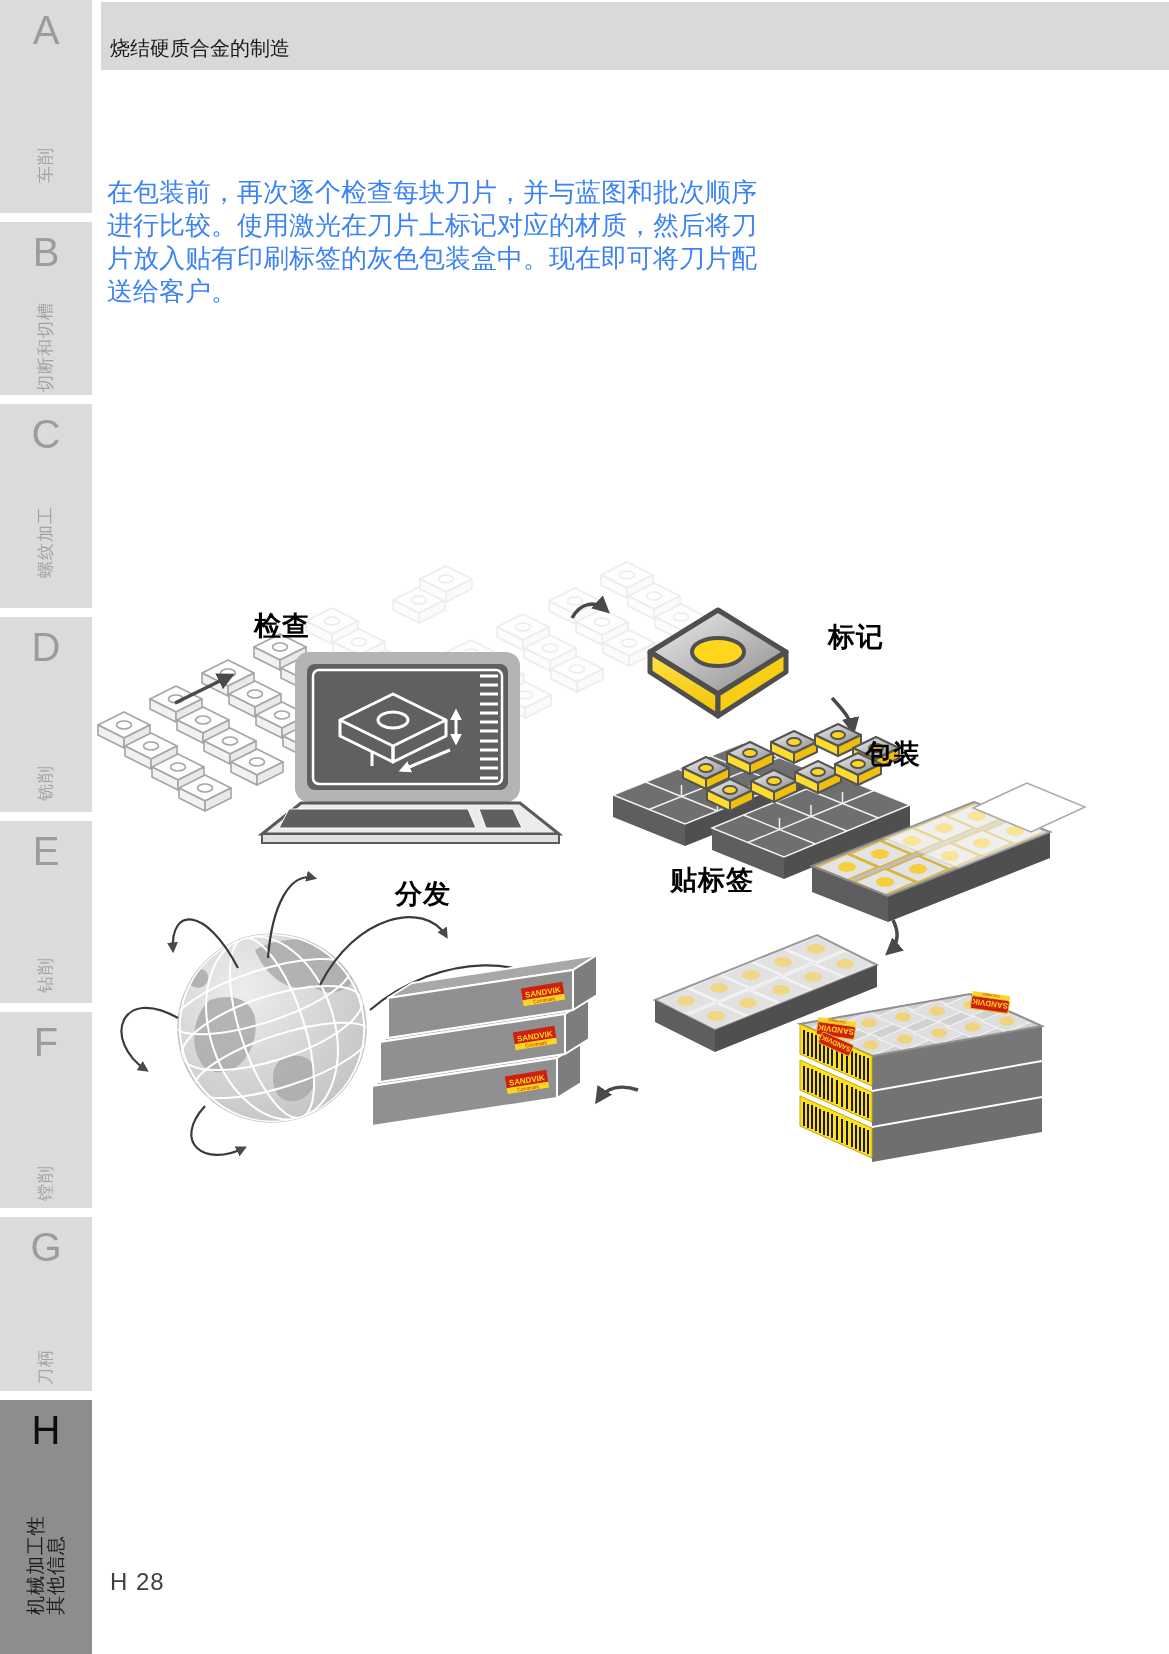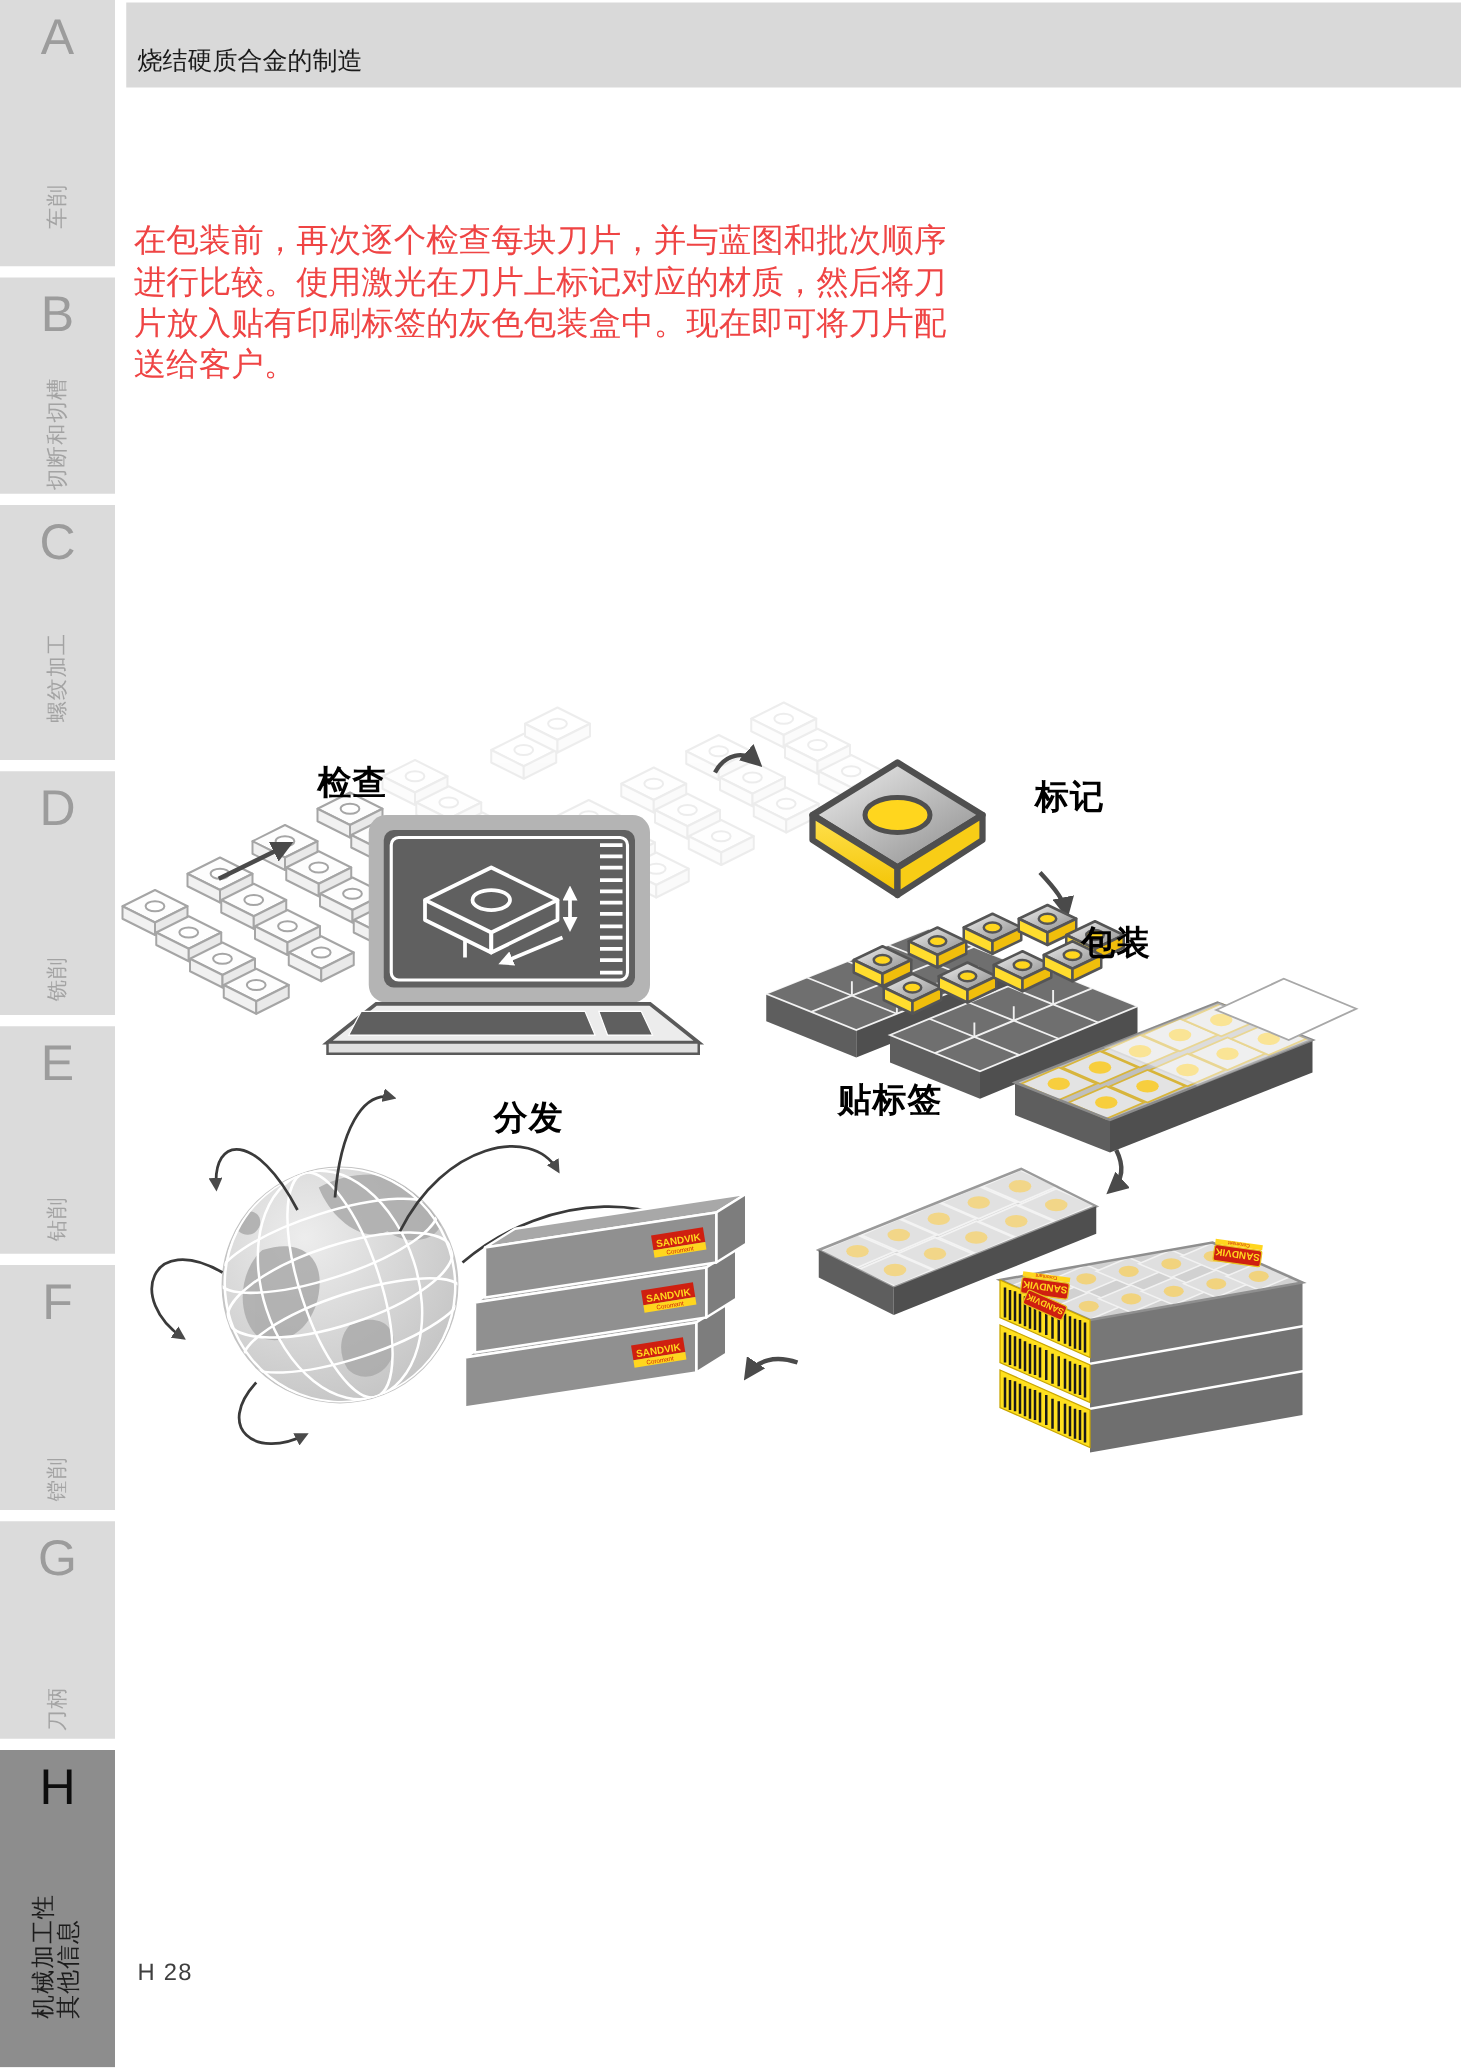--- a/index.html
+++ b/index.html
@@ -16,22 +16,22 @@
   .vlabel{transform:rotate(-90deg);white-space:nowrap;font-size:17px;letter-spacing:1px;
           color:#a3a3a3;line-height:20px;text-align:left;}
   .tab.active .vlabel{color:#1c1c1c;font-size:19px;font-weight:500;}
   
   .band{position:absolute;left:101px;top:2px;width:1068px;height:68px;background:#d9d9d9;}
   .band span{position:absolute;left:9px;top:33px;font-family:"Liberation Serif",serif;
              font-size:20px;color:#1a1a1a;}
   .title{position:absolute;left:107px;top:80px;font-size:33px;font-weight:600;color:#4a4a4a;
          letter-spacing:1px;}
   .intro{position:absolute;left:107px;top:176px;width:650px;font-family:"Liberation Serif",serif;
-         font-size:26px;line-height:33px;color:#ef4444;text-align:justify;}
-  .footer{position:absolute;left:110px;top:1568px;font-size:19px;color:#3f3f3f;letter-spacing:1px;}
+         font-size:26px;line-height:33px;color:#3b82f6;text-align:justify;}
+  .footer{position:absolute;left:110px;top:1568px;font-size:24px;color:#3f3f3f;letter-spacing:1px;}
   
   .diag-svg{position:absolute;left:90px;top:552px;width:1079px;height:616px;}
   .lbl{position:absolute;font-size:27px;font-weight:700;color:#000;letter-spacing:1px;white-space:nowrap;margin-left:14px;}
 </style>
 </head>
 <body>
 
 <div id="page">
 
   <div class="tab" style="top:0;height:213px">

